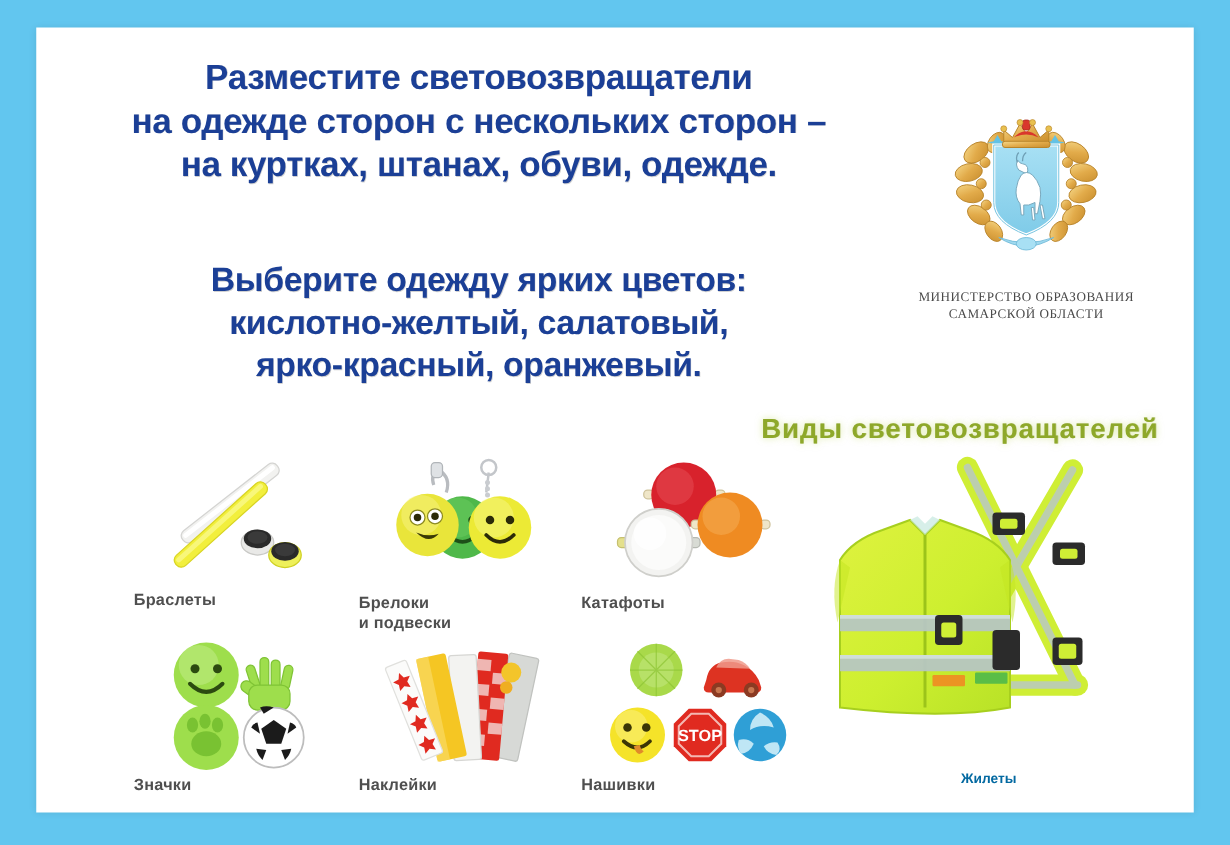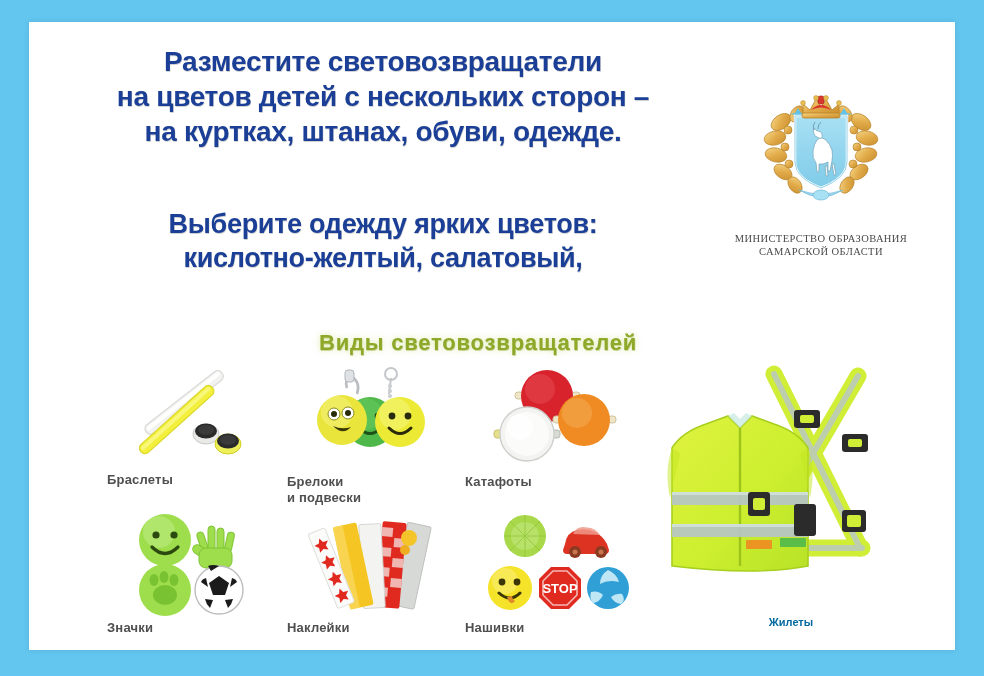--- a/index.html
+++ b/index.html
@@ -47,21 +47,21 @@
     margin-top:20px;
     color:#4a4a4a;
     font-family:"Liberation Serif","DejaVu Serif",serif;
     font-size:10.5px;
     line-height:13px;
     letter-spacing:0.4px;
   }
 
   
   .sec-title{
-    position:absolute;left:0;top:308px;width:898px;text-align:center;
+    position:absolute;left:0;top:308px;width:898px;text-align:right;
     font-weight:bold;font-size:22px;letter-spacing:0.8px;
     color:#8ea82a;
     text-shadow:0 0 6px rgba(190,215,90,.55), 0.5px 0.5px 0 rgba(120,140,20,.35);
   }
 
   
   .grid{position:absolute;left:78px;top:340px;width:560px;height:280px;}
   .cell{position:absolute;width:185px;}
   .cell .art{height:108px;position:relative;}
   .cell .cap{
@@ -82,27 +82,28 @@
   svg{overflow:visible;}
 </style>
 </head>
 <body>
 
 <div class="poster">
   <div class="sheet">
 
     <div class="headline">
       <div>Разместите световозвращатели</div>
-      <div>на цветов детей с нескольких сторон –</div>
+      <div>на одежде сторон с нескольких сторон –</div>
       <div>на куртках, штанах, обуви, одежде.</div>
     </div>
 
     <div class="subhead">
       <div>Выберите одежду ярких цветов:</div>
       <div>кислотно-желтый,  салатовый,</div>
+      <div>ярко-красный, оранжевый.</div>
     </div>
 
     <div class="emblem-wrap">
       <svg class="emblem-svg" width="132" height="132" viewBox="0 0 132 132">
         <defs>
           <linearGradient id="shieldG" x1="0" y1="0" x2="0" y2="1">
             <stop offset="0%" stop-color="#a8e0f4"></stop>
             <stop offset="100%" stop-color="#7fcbe8"></stop>
           </linearGradient>
           <linearGradient id="goldG" x1="0" y1="0" x2="1" y2="1">

